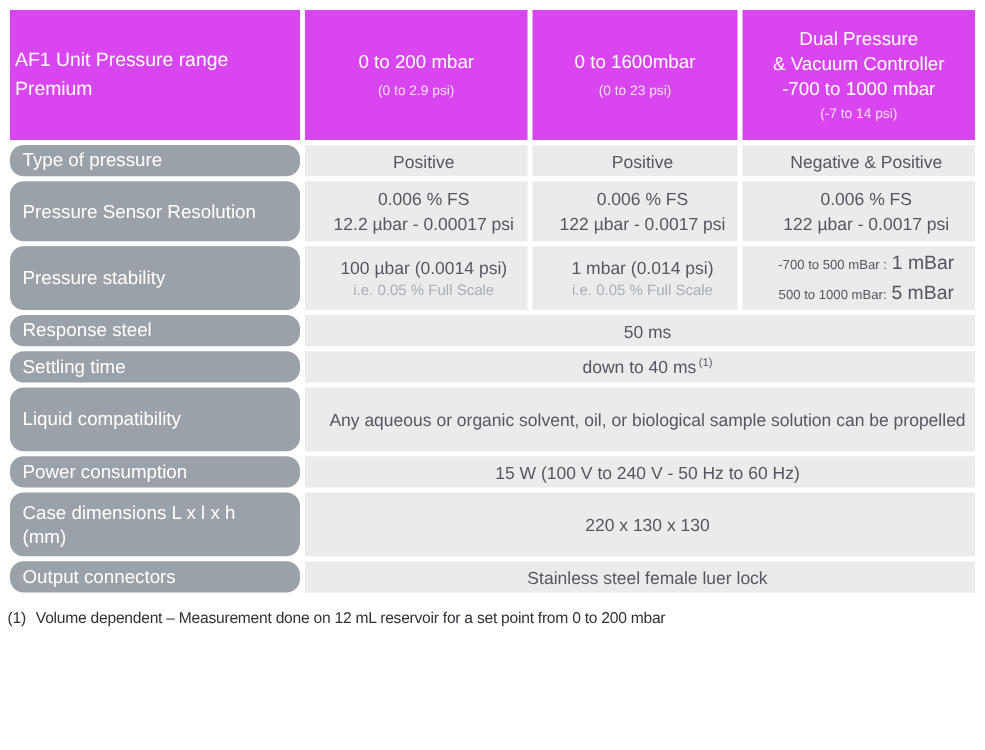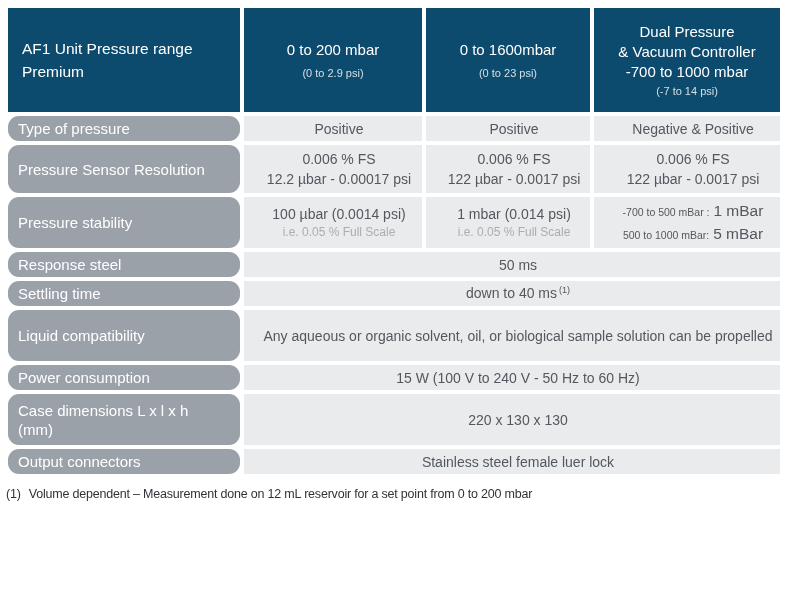--- a/index.html
+++ b/index.html
@@ -11,22 +11,22 @@
     border-collapse:separate; border-spacing:4px;
     table-layout:fixed; width:780px; margin:4px 0 0 4px;
   }
   col.c-label { width:232px; }
   col.c-1 { width:178px; }
   col.c-2 { width:164px; }
   col.c-3 { width:186px; }
 
   th, td { padding:0 6px; vertical-align:middle; font-weight:normal; }
 
-  .hdr { background:#0c4a6e; color:#ffffff; height:104px; }
-  .hdr-product { text-align:left; padding-left:14px; }
+  .hdr { background:#d946ef; color:#ffffff; height:104px; }
+  .hdr-product { text-align:left; padding-left:4px; }
   .hdr-product .line { font-size:15.5px; line-height:23px; }
   .hdr-col { text-align:center; }
   .hdr-col .range { font-size:15px; line-height:20px; }
   .hdr-col .psi { font-size:11px; line-height:16px; color:rgba(255,255,255,0.82); margin-top:5px; }
   .hdr-col .psi-tight { margin-top:1px; }
 
   .label-cell {
     background:#9ba1a9; color:#ffffff; text-align:left;
     font-size:15px; line-height:19px; padding-left:10px;border-radius:11px;
   }

